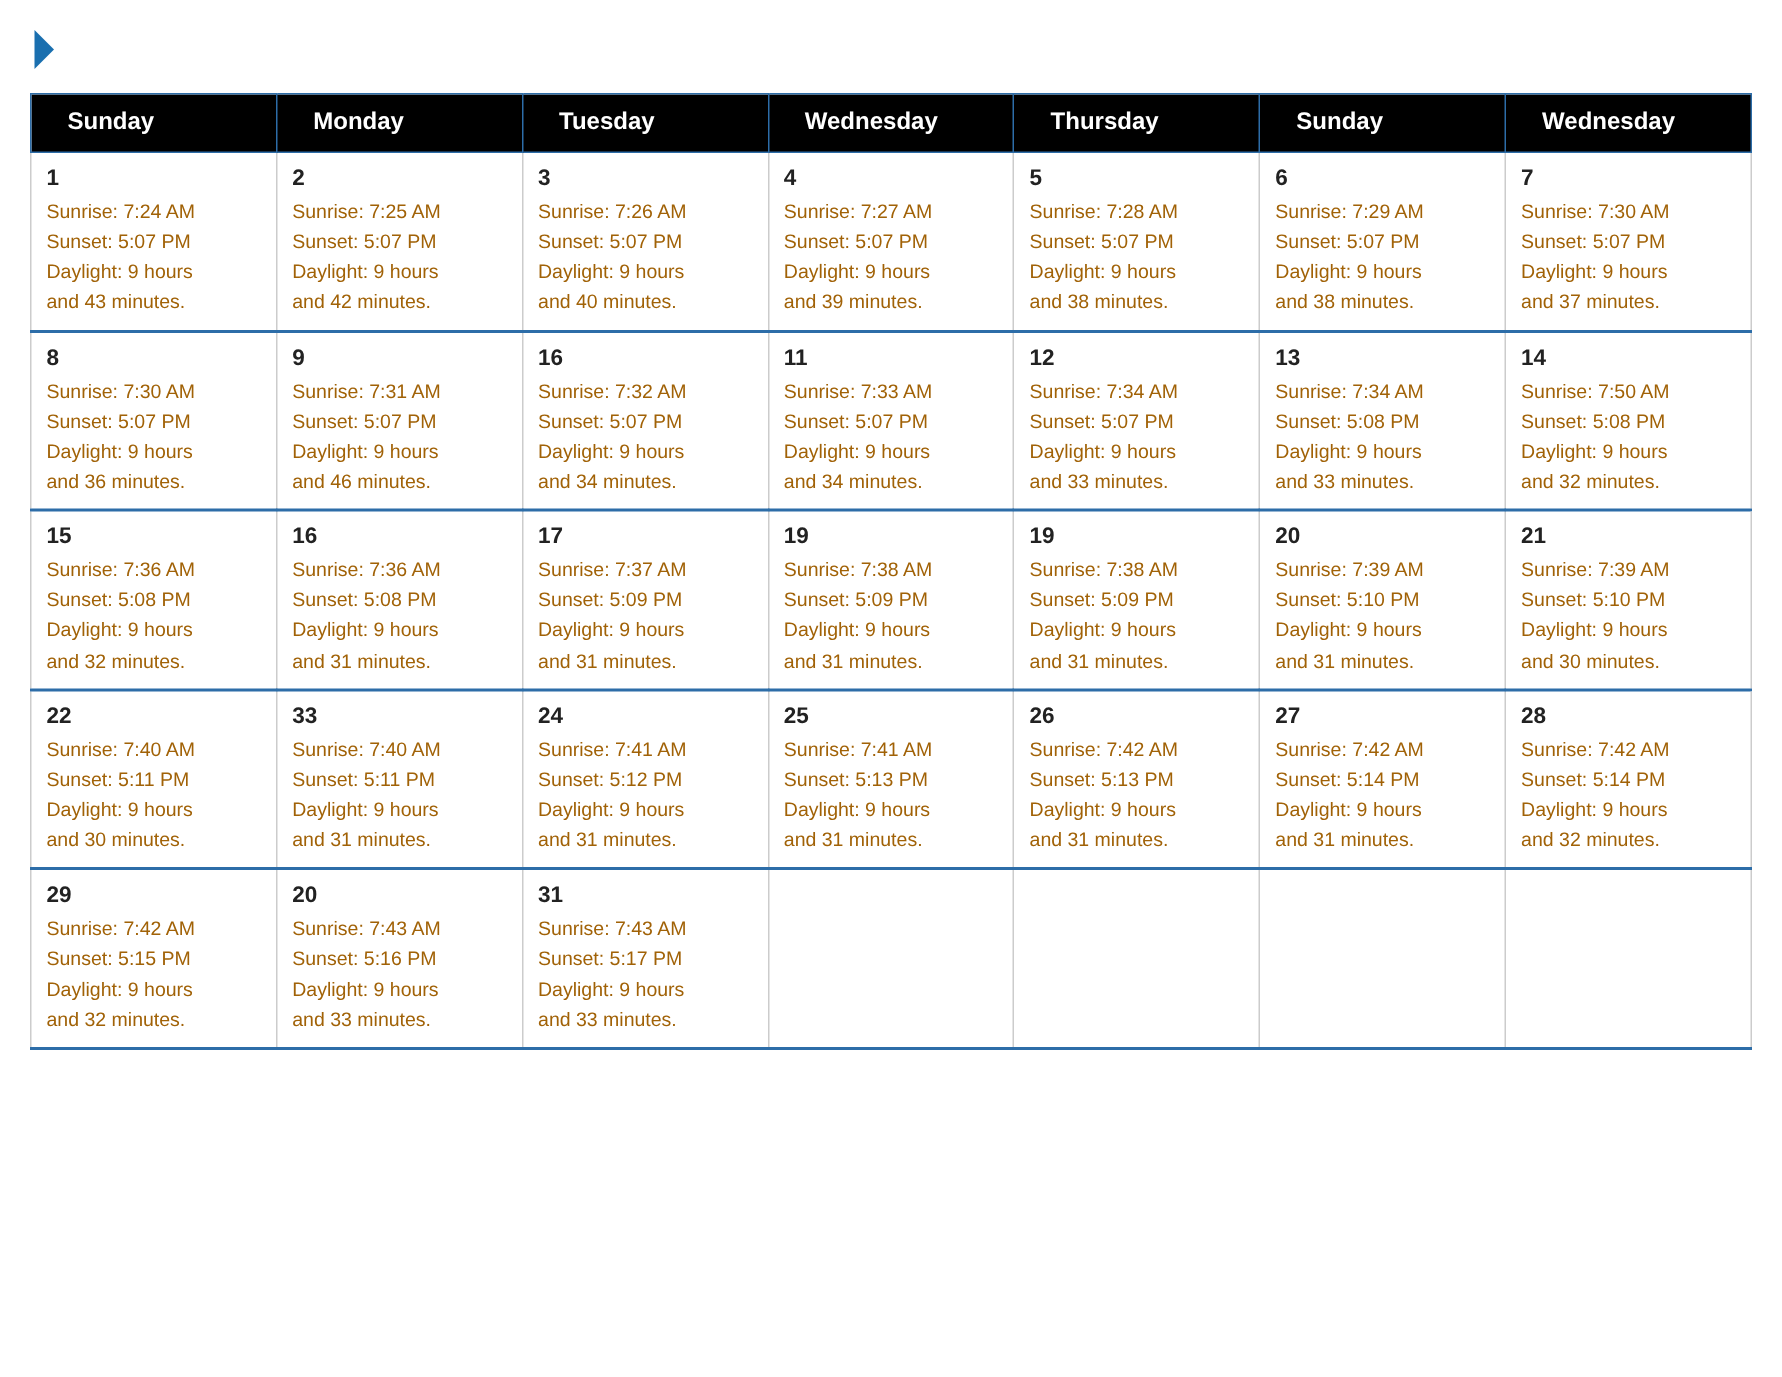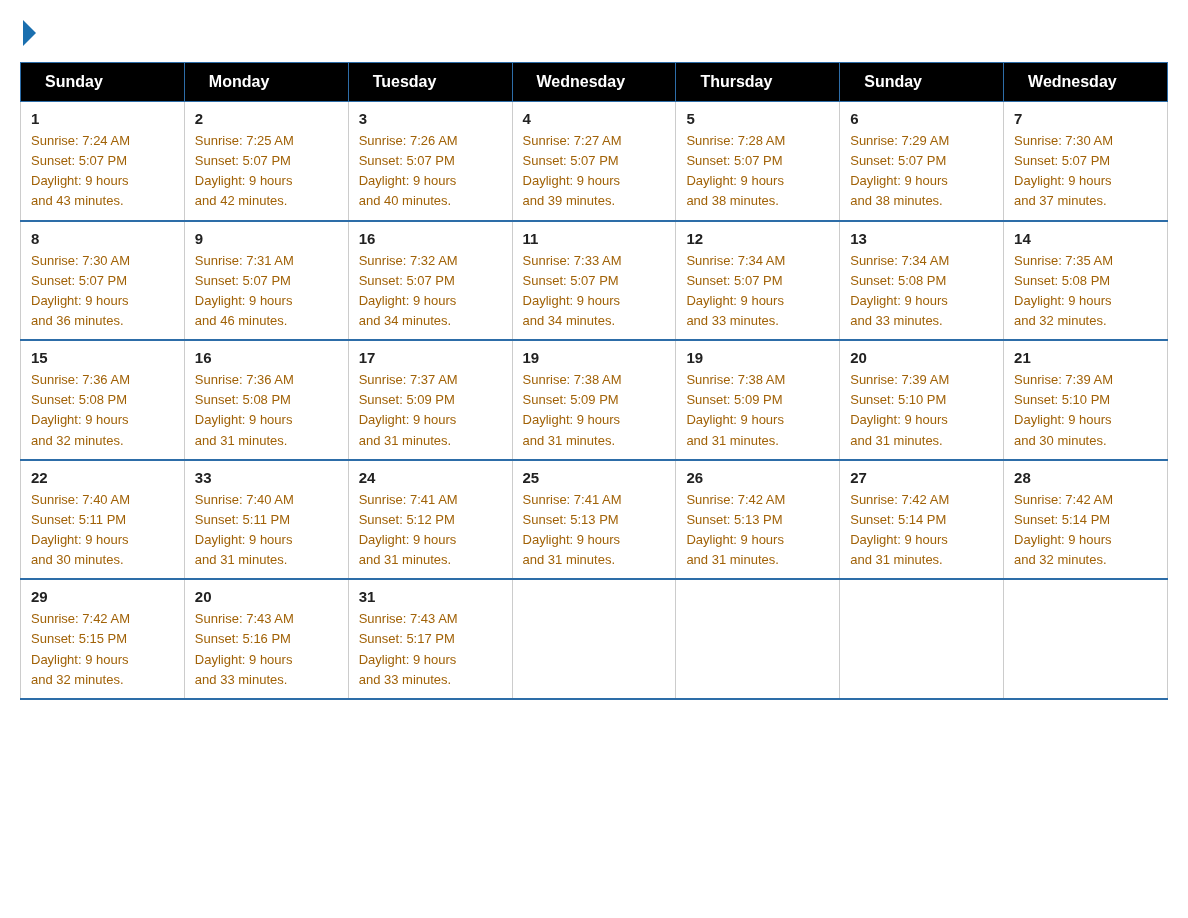--- a/index.html
+++ b/index.html
@@ -163,21 +163,21 @@
         <td>
           <span class="day-number">12</span>
           <div class="day-info"><span>Sunrise: 7:34 AM</span><br><span>Sunset: 5:07 PM</span><br><span>Daylight: 9 hours</span><br><span>and 33 minutes.</span></div>
         </td>
         <td>
           <span class="day-number">13</span>
           <div class="day-info"><span>Sunrise: 7:34 AM</span><br><span>Sunset: 5:08 PM</span><br><span>Daylight: 9 hours</span><br><span>and 33 minutes.</span></div>
         </td>
         <td>
           <span class="day-number">14</span>
-          <div class="day-info"><span>Sunrise: 7:35 AM</span><br><span>Sunset: 5:08 PM</span><br><span>Daylight: 9 hours</span><br><span>and 32 minutes.</span></div>
+          <div class="day-info"><span>Sunrise: 7:50 AM</span><br><span>Sunset: 5:08 PM</span><br><span>Daylight: 9 hours</span><br><span>and 32 minutes.</span></div>
         </td>
       </tr>
       <tr>
         <td>
           <span class="day-number">15</span>
           <div class="day-info"><span>Sunrise: 7:36 AM</span><br><span>Sunset: 5:08 PM</span><br><span>Daylight: 9 hours</span><br><span>and 32 minutes.</span></div>
         </td>
         <td>
           <span class="day-number">16</span>
           <div class="day-info"><span>Sunrise: 7:36 AM</span><br><span>Sunset: 5:08 PM</span><br><span>Daylight: 9 hours</span><br><span>and 31 minutes.</span></div>

